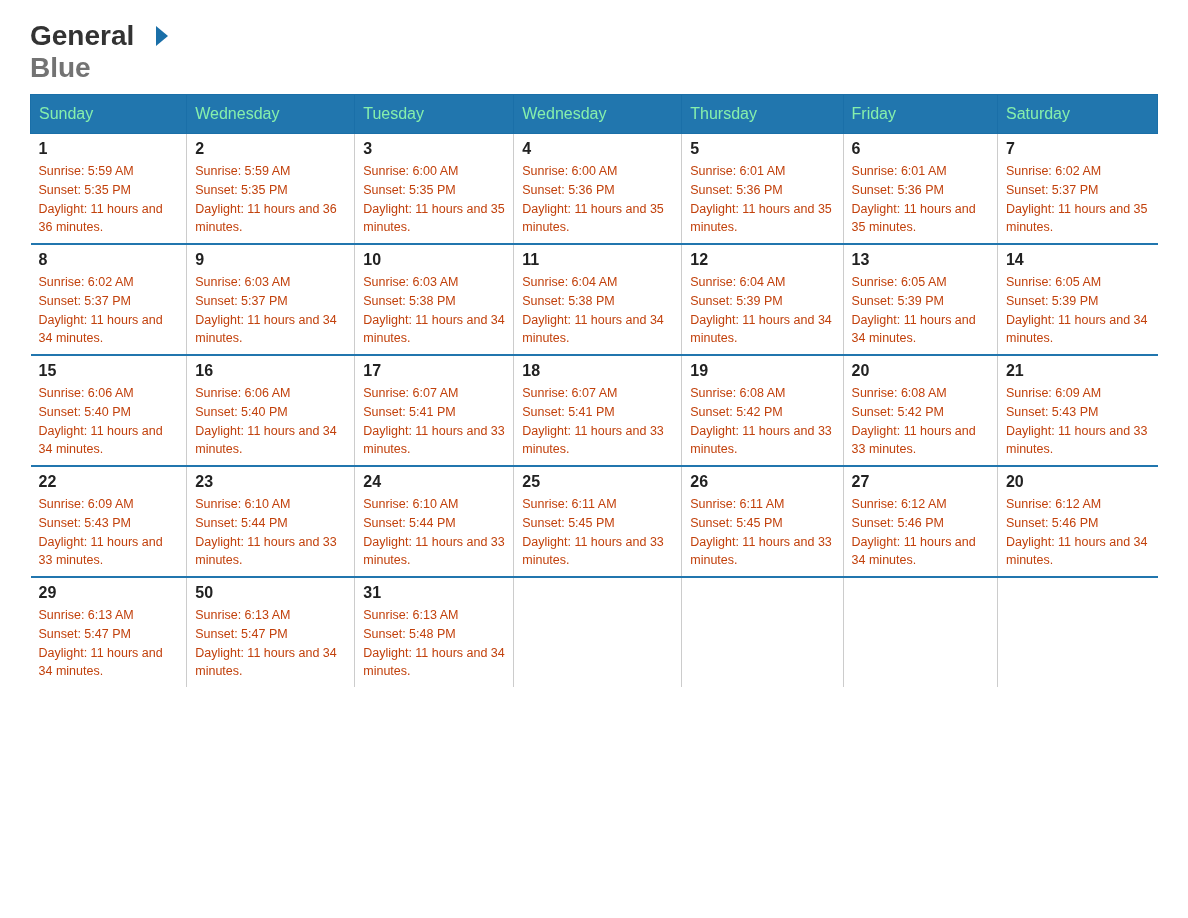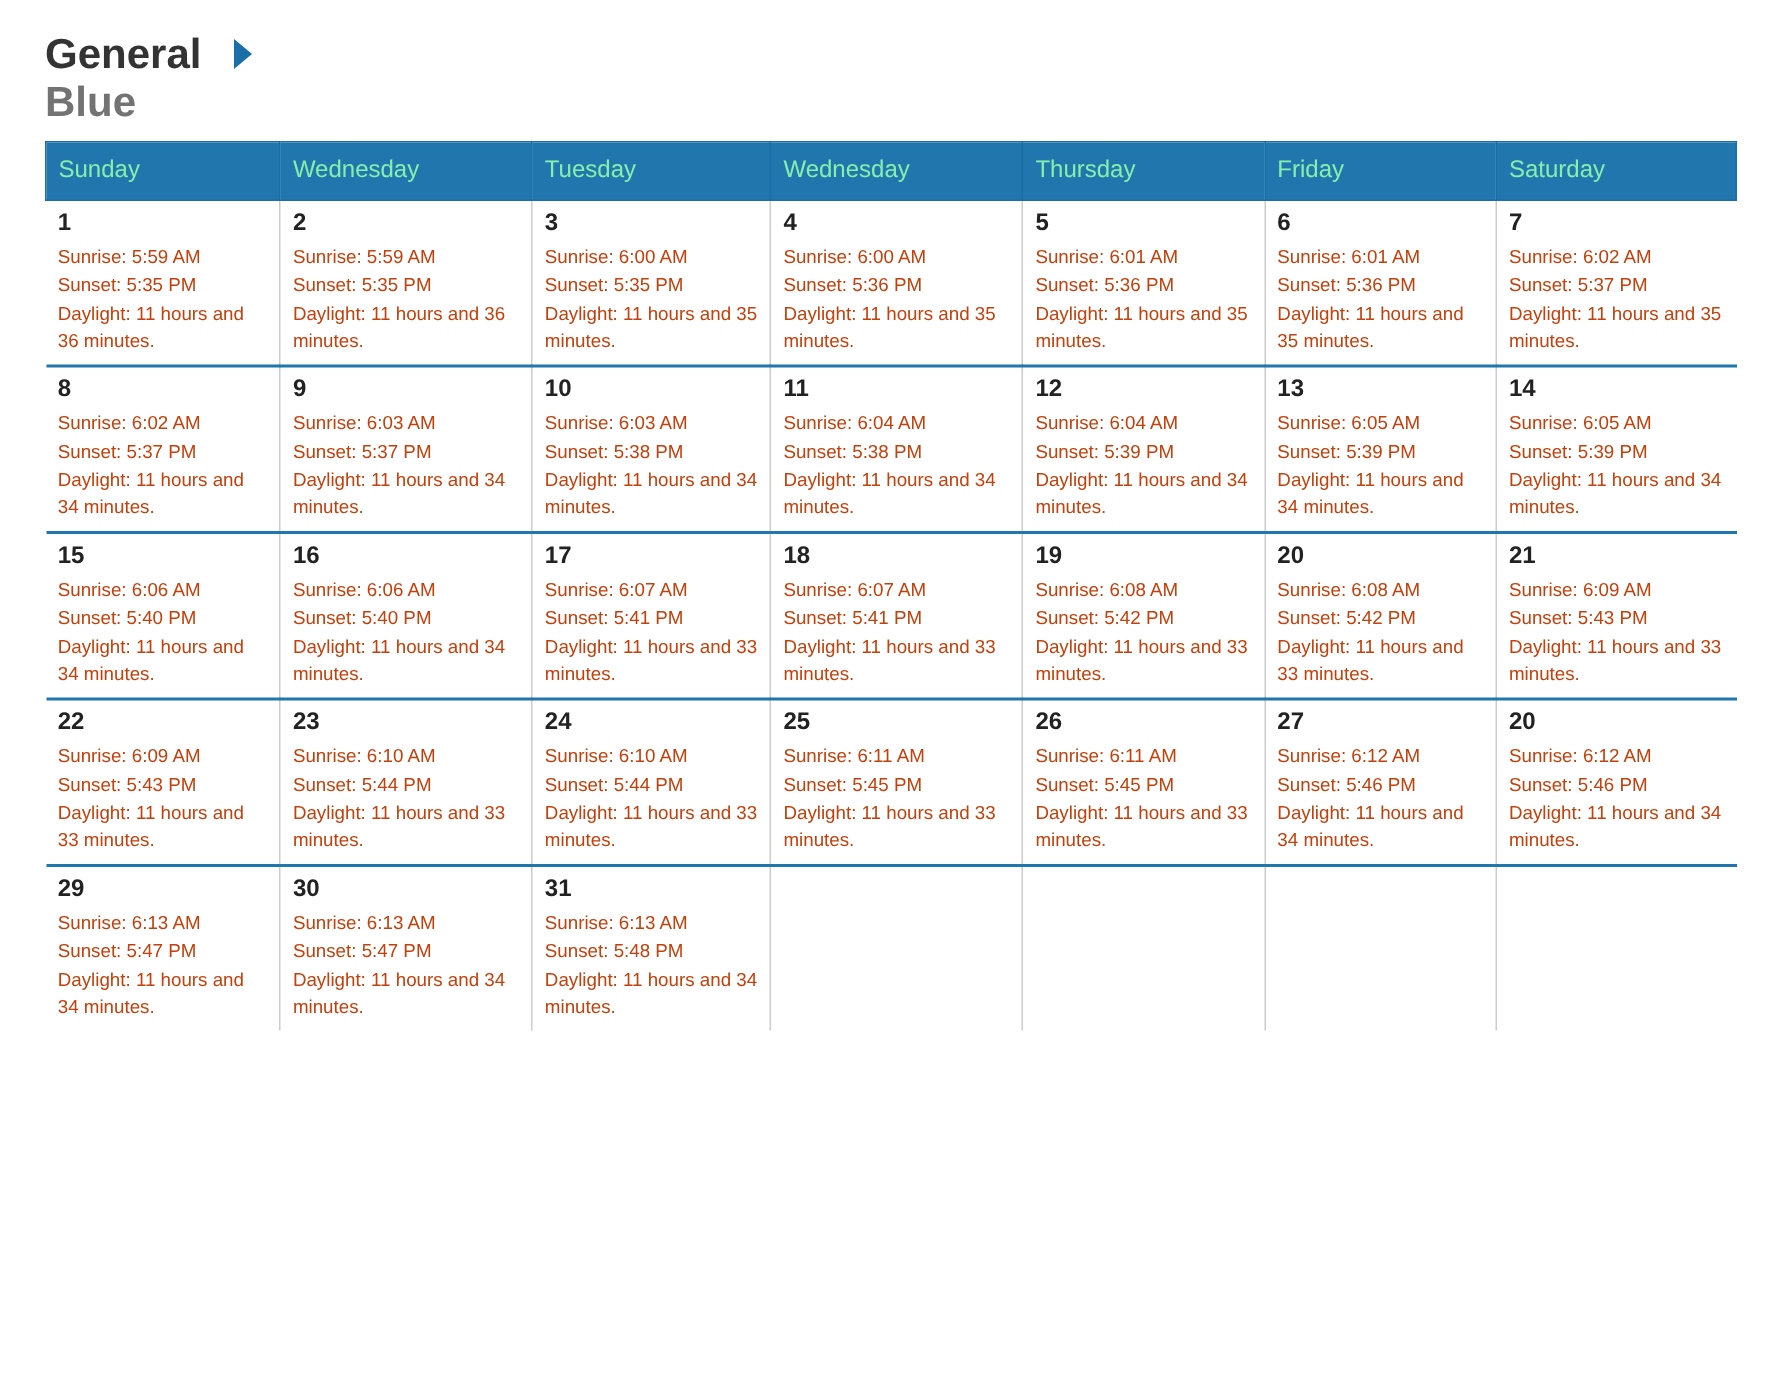--- a/index.html
+++ b/index.html
@@ -254,21 +254,21 @@
           <span class="day-number">20</span>
           <div class="day-info">Sunrise: 6:12 AM<br>Sunset: 5:46 PM<br>Daylight: 11 hours and 34 minutes.</div>
         </td>
       </tr>
       <tr>
         <td>
           <span class="day-number">29</span>
           <div class="day-info">Sunrise: 6:13 AM<br>Sunset: 5:47 PM<br>Daylight: 11 hours and 34 minutes.</div>
         </td>
         <td>
-          <span class="day-number">30</span>
+          <span class="day-number">50</span>
           <div class="day-info">Sunrise: 6:13 AM<br>Sunset: 5:47 PM<br>Daylight: 11 hours and 34 minutes.</div>
         </td>
         <td>
           <span class="day-number">31</span>
           <div class="day-info">Sunrise: 6:13 AM<br>Sunset: 5:48 PM<br>Daylight: 11 hours and 34 minutes.</div>
         </td>
         <td class="empty-cell"></td>
         <td class="empty-cell"></td>
         <td class="empty-cell"></td>
         <td class="empty-cell"></td>

